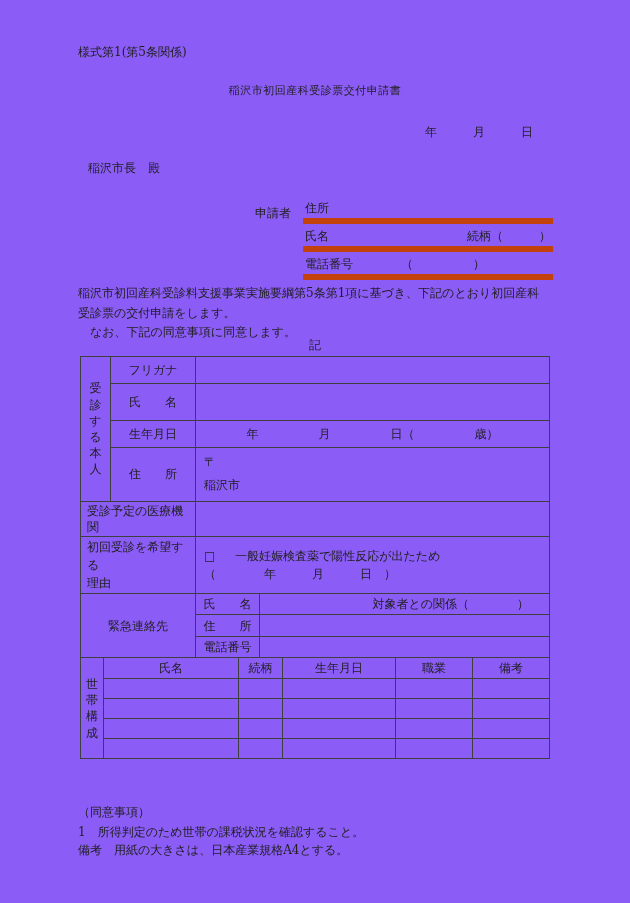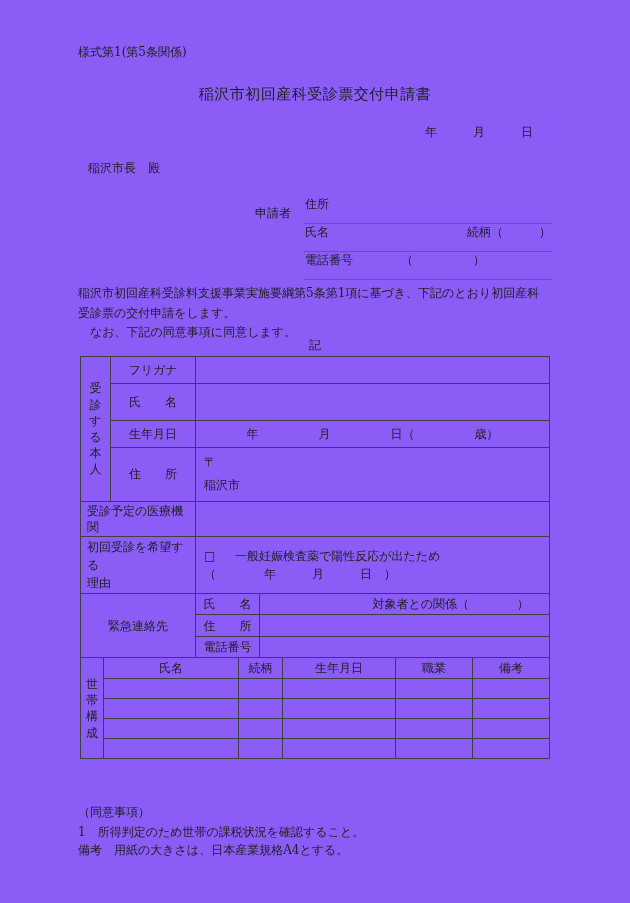--- a/index.html
+++ b/index.html
@@ -10,31 +10,31 @@
     margin: 0 auto;
     background: #8b5cf6;
     color: #1f1f1f;
     font-family: "DejaVu Serif", "Liberation Serif", serif;
     font-size: 12px;
     line-height: 1.35;
   }
   .abs { position: absolute; }
 
   .form-number { left:78px; top:44px; }
-  .doc-title   { left:0; right:0; top:84px; text-align:center; font-size:15px; letter-spacing:0.5px; }
+  .doc-title   { left:0; right:0; top:84px; text-align:center; font-size:11px; letter-spacing:0.5px; }
   .date-line   { left:0; right:97px; top:124px; text-align:right;margin-left:44px; }
   .addressee   { left:88px; top:160px; }
 
   
   .applicant { left:255px; top:196px; width:300px; }
   .app-row { display:flex; height:28px; }
   .app-label { width:48px; display:flex; align-items:flex-end; padding-bottom:3px; }
   .app-line {
-    width:250px; border-bottom:1px solid #c2410c;
-    display:flex; justify-content:space-between;
+    width:250px; border-bottom:6px solid #c2410c;
+    display:flex; align-items:flex-end; justify-content:space-between;
     padding:0 2px 2px 2px;
   }
 
   .paragraph { left:78px; top:284px; width:492px; line-height:19.5px; }
   .ki { left:0; right:0; top:337px; text-align:center; }
 
   
   .form-table { left:80px; top:357px; width:470px; }
   table { border-collapse:collapse; table-layout:fixed; width:470px; margin-top:-1px; }
   td {

